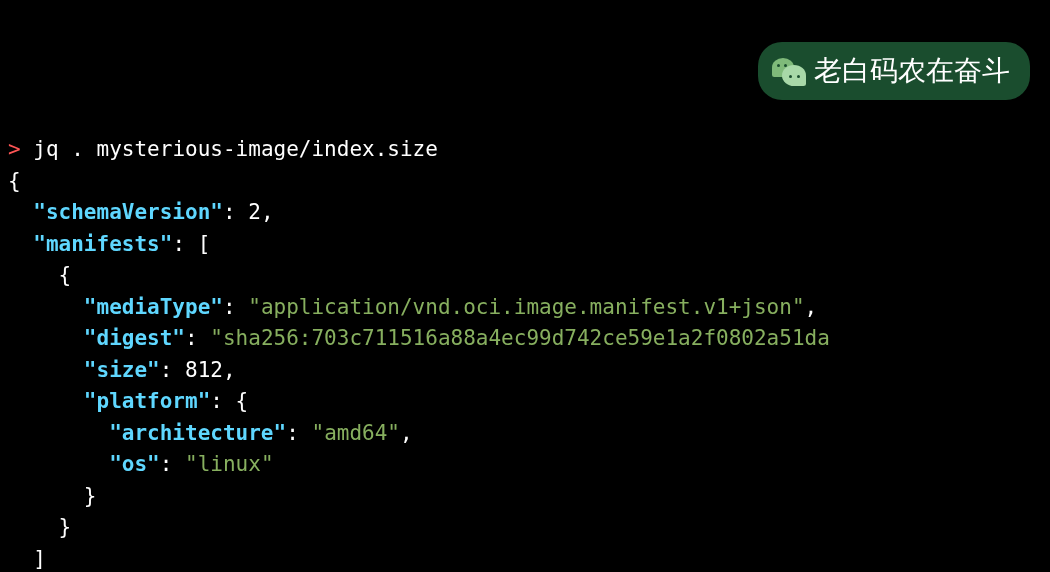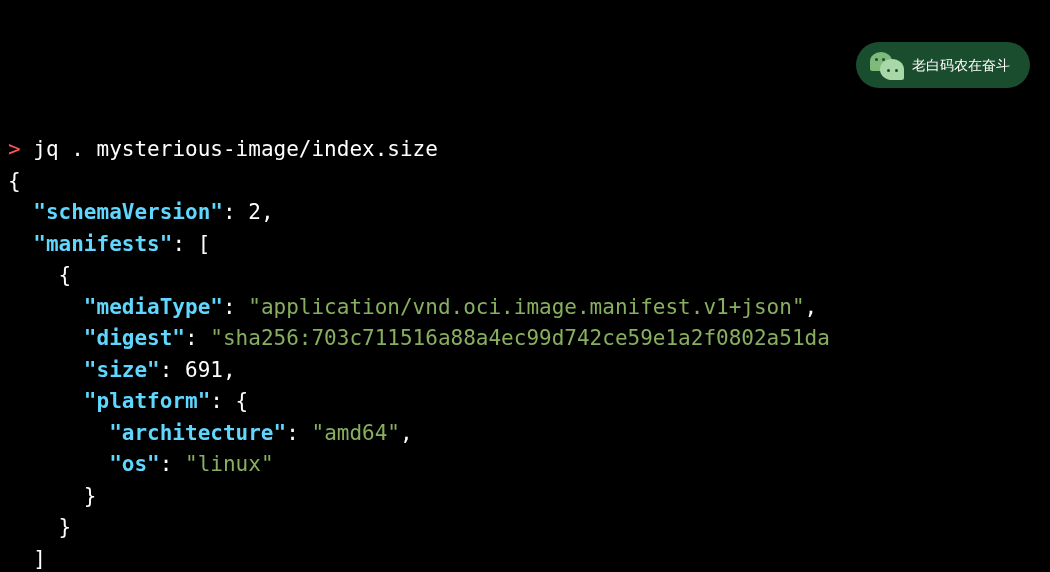--- a/index.html
+++ b/index.html
@@ -82,38 +82,38 @@
       height: 3px;
       background: #1a4d2e;
       border-radius: 50%;
     }
     .eye1 { top: 8px; left: 5px; }
     .eye2 { top: 8px; left: 12px; }
     .eye3 { bottom: 8px; right: 14px; }
     .eye4 { bottom: 8px; right: 6px; }
     .watermark-text {
       color: #ffffff;
-      font-size: 14px;
+      font-size: 28px;
       font-family: -apple-system, sans-serif;
       white-space: nowrap;
     }
   </style>
 </head>
 <body>
 
 
 
 <div><span class="prompt">&gt;</span> <span class="command">jq . mysterious-image/index.size</span>
 <span class="brace">{</span>
   <span class="key">"schemaVersion"</span><span class="colon">:</span> <span class="number">2</span><span class="comma">,</span>
   <span class="key">"manifests"</span><span class="colon">:</span> <span class="bracket">[</span>
     <span class="brace">{</span>
       <span class="key">"mediaType"</span><span class="colon">:</span> <span class="string">"application/vnd.oci.image.manifest.v1+json"</span><span class="comma">,</span>
       <span class="key">"digest"</span><span class="colon">:</span> <span class="string">"sha256:703c711516a88a4ec99d742ce59e1a2f0802a51da</span>
-      <span class="key">"size"</span><span class="colon">:</span> <span class="number">691</span><span class="comma">,</span>
+      <span class="key">"size"</span><span class="colon">:</span> <span class="number">812</span><span class="comma">,</span>
       <span class="key">"platform"</span><span class="colon">:</span> <span class="brace">{</span>
         <span class="key">"architecture"</span><span class="colon">:</span> <span class="string">"amd64"</span><span class="comma">,</span>
         <span class="key">"os"</span><span class="colon">:</span> <span class="string">"linux"</span>
       <span class="brace">}</span>
     <span class="brace">}</span>
   <span class="bracket">]</span>
 </div>
 
 <div class="watermark">
   <div class="watermark-icon">

